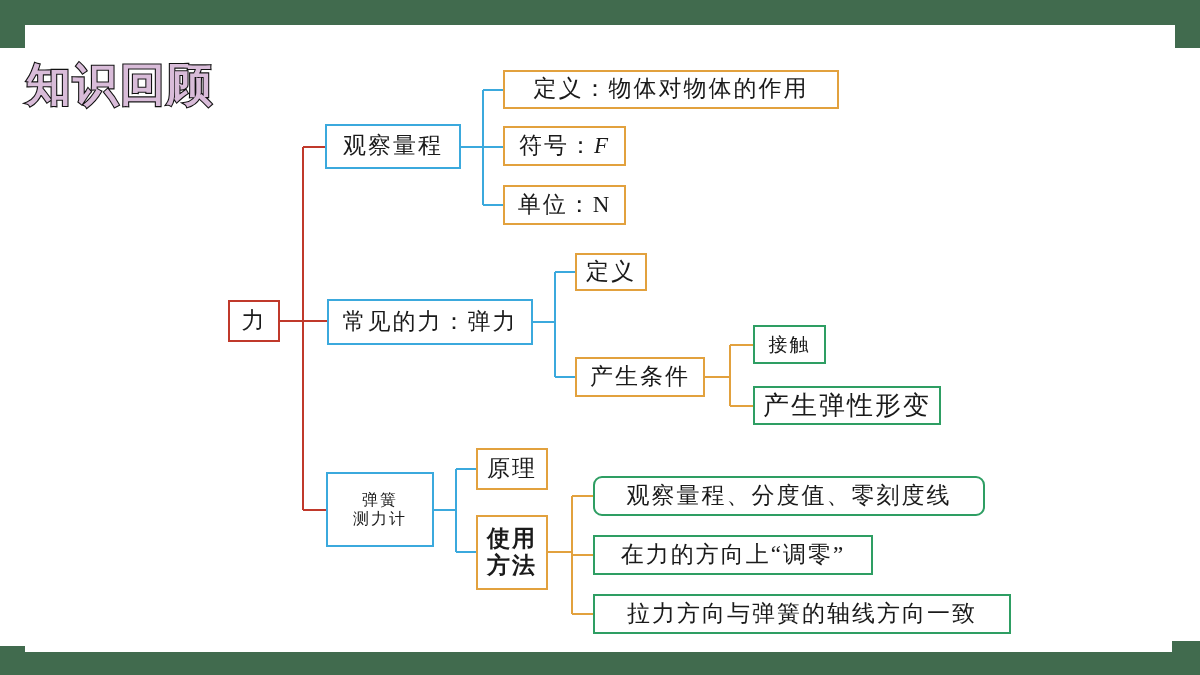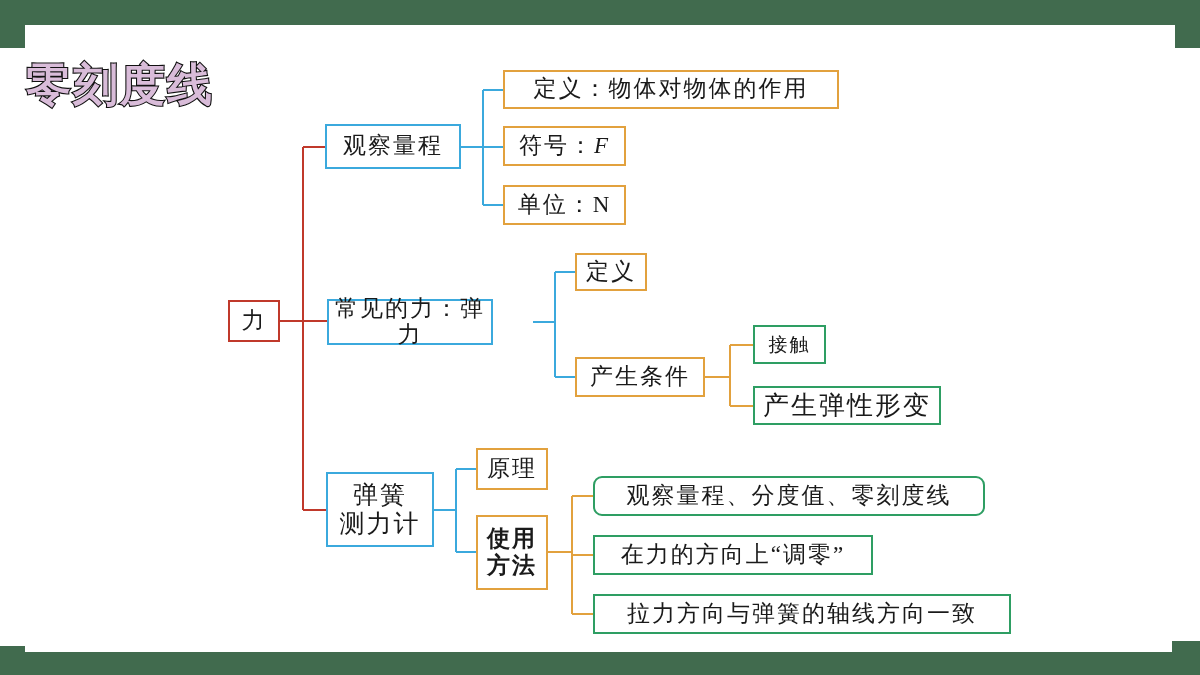--- a/index.html
+++ b/index.html
@@ -75,47 +75,47 @@
   .b-blue   { border: 2px solid #3BA9DD; }
   .b-orange { border: 2px solid #E2A13E; }
   .b-green  { border: 2px solid #2E9E63; }
 
   
   #node-li            { left: 228px; top: 300px; width: 52px;  height: 42px; font-size: 23px; }
   #node-basic         { left: 325px; top: 124px; width: 136px; height: 45px; font-size: 23px; }
   #node-def-force     { left: 503px; top: 70px;  width: 336px; height: 39px; font-size: 23px; }
   #node-symbol        { left: 503px; top: 126px; width: 123px; height: 40px; font-size: 23px; }
   #node-unit          { left: 503px; top: 185px; width: 123px; height: 40px; font-size: 23px; }
-  #node-common-force  { left: 327px; top: 299px; width: 166px; height: 46px; font-size: 23px; }
+  #node-common-force  { left: 327px; top: 299px; width: 206px; height: 46px; font-size: 23px; }
   #node-def2          { left: 575px; top: 253px; width: 72px;  height: 38px; font-size: 23px; }
   #node-condition     { left: 575px; top: 357px; width: 130px; height: 40px; font-size: 23px; }
   #node-contact       { left: 753px; top: 325px; width: 73px;  height: 39px; font-size: 19px; }
   #node-elastic-def   { left: 753px; top: 386px; width: 188px; height: 39px; font-size: 26px; }
-  #node-dynamometer   { left: 326px; top: 472px; width: 108px; height: 75px; font-size: 25px; }
+  #node-dynamometer   { left: 326px; top: 472px; width: 108px; height: 75px; font-size: 16px; }
   #node-principle     { left: 476px; top: 448px; width: 72px;  height: 42px; font-size: 23px; }
   #node-usage         { left: 476px; top: 515px; width: 72px;  height: 75px; font-size: 23px; font-weight: bold; }
   #node-observe       { left: 593px; top: 476px; width: 392px; height: 40px; font-size: 23px; border-radius: 9px; }
   #node-zero          { left: 593px; top: 535px; width: 280px; height: 40px; font-size: 23px; }
   #node-axis          { left: 593px; top: 594px; width: 418px; height: 40px; font-size: 23px; }
 
   .sym-italic { font-style: italic; }
 </style>
 </head>
 <body>
 
 <div id="slide">
 
   <div class="frame-bar" id="frame-top"></div>
   <div class="frame-bar" id="frame-top-left-stub"></div>
   <div class="frame-bar" id="frame-top-right-stub"></div>
   <div class="frame-bar" id="frame-bottom"></div>
   <div class="frame-bar" id="frame-bottom-left-stub"></div>
   <div class="frame-bar" id="frame-bottom-right-stub"></div>
 
-  <div id="title">零刻度线</div>
+  <div id="title">知识回顾</div>
 
   <svg id="connectors" viewBox="0 0 1200 675">
 
     <path class="c-red" d="M280 321 H303"></path>
     <path class="c-red" d="M303 147 V510"></path>
     <path class="c-red" d="M303 147 H325"></path>
     <path class="c-red" d="M303 321 H327"></path>
     <path class="c-red" d="M303 510 H326"></path>
 
     <path class="c-blue" d="M461 147 H483"></path>

